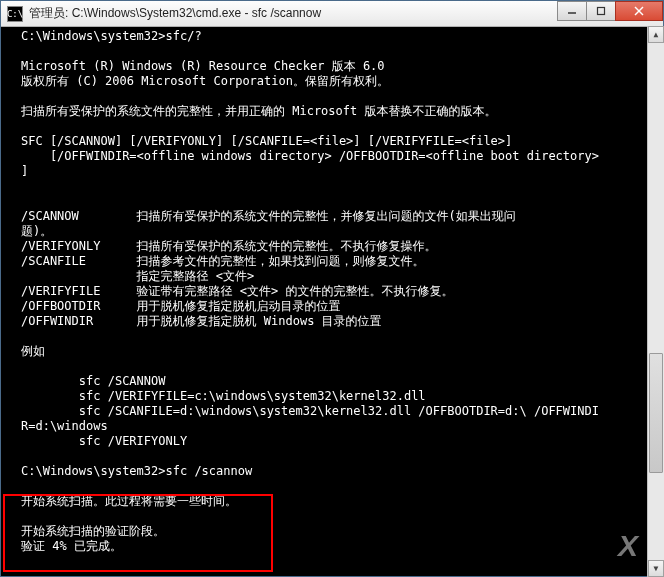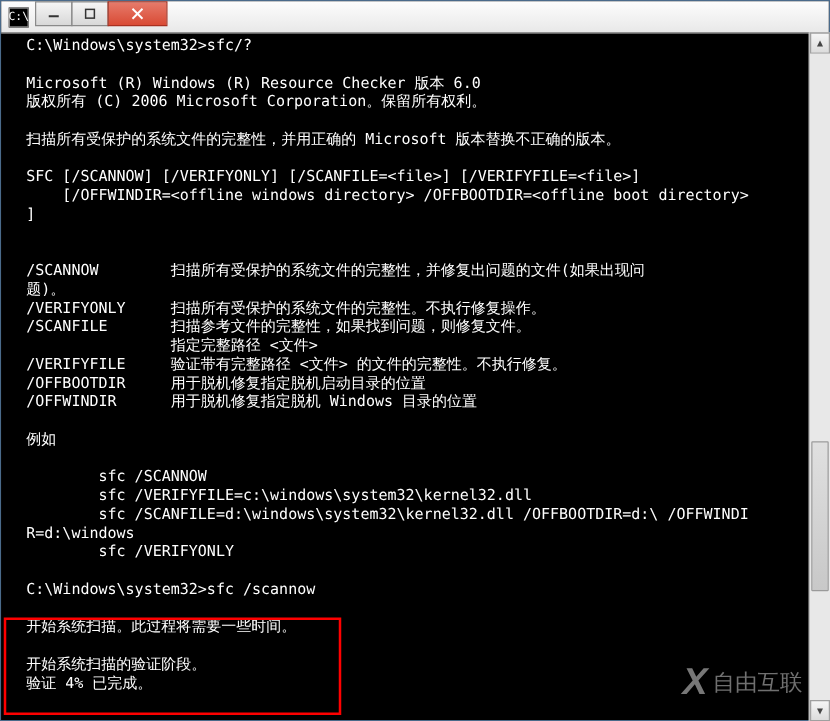--- a/index.html
+++ b/index.html
@@ -118,20 +118,21 @@
     color: #777;
     margin-right: 4px;
   }
 </style>
 </head>
 <body>
 
 <div class="window">
   <div class="titlebar">
     <div class="titlebar-icon">C:\</div>
+    <div class="titlebar-text">管理员: C:\Windows\System32\cmd.exe - sfc  /scannow</div>
     <div class="win-controls">
       <div class="win-btn">
         <svg viewBox="0 0 10 10">
             <line x1="1" y1="7" x2="9" y2="7" stroke="#333" stroke-width="1.5"></line>
           </svg>
       </div>
       <div class="win-btn">
         <svg viewBox="0 0 10 10">
             <rect x="1.5" y="1.5" width="7" height="7" fill="none" stroke="#333" stroke-width="1.2"></rect>
           </svg>
@@ -187,14 +188,13 @@
       <div class="sb-thumb"></div>
     </div>
     <div class="sb-btn">▼</div>
   </div>
 </div>
 
 <div class="highlight-box" id="hl" style="left: 3px; top: 494px; width: 270px; height: 78px;"></div>
 
 <div class="watermark">
   <span class="watermark-x">X</span>
-  <span>自由互联</span>
 </div>
 
 </body></html>

